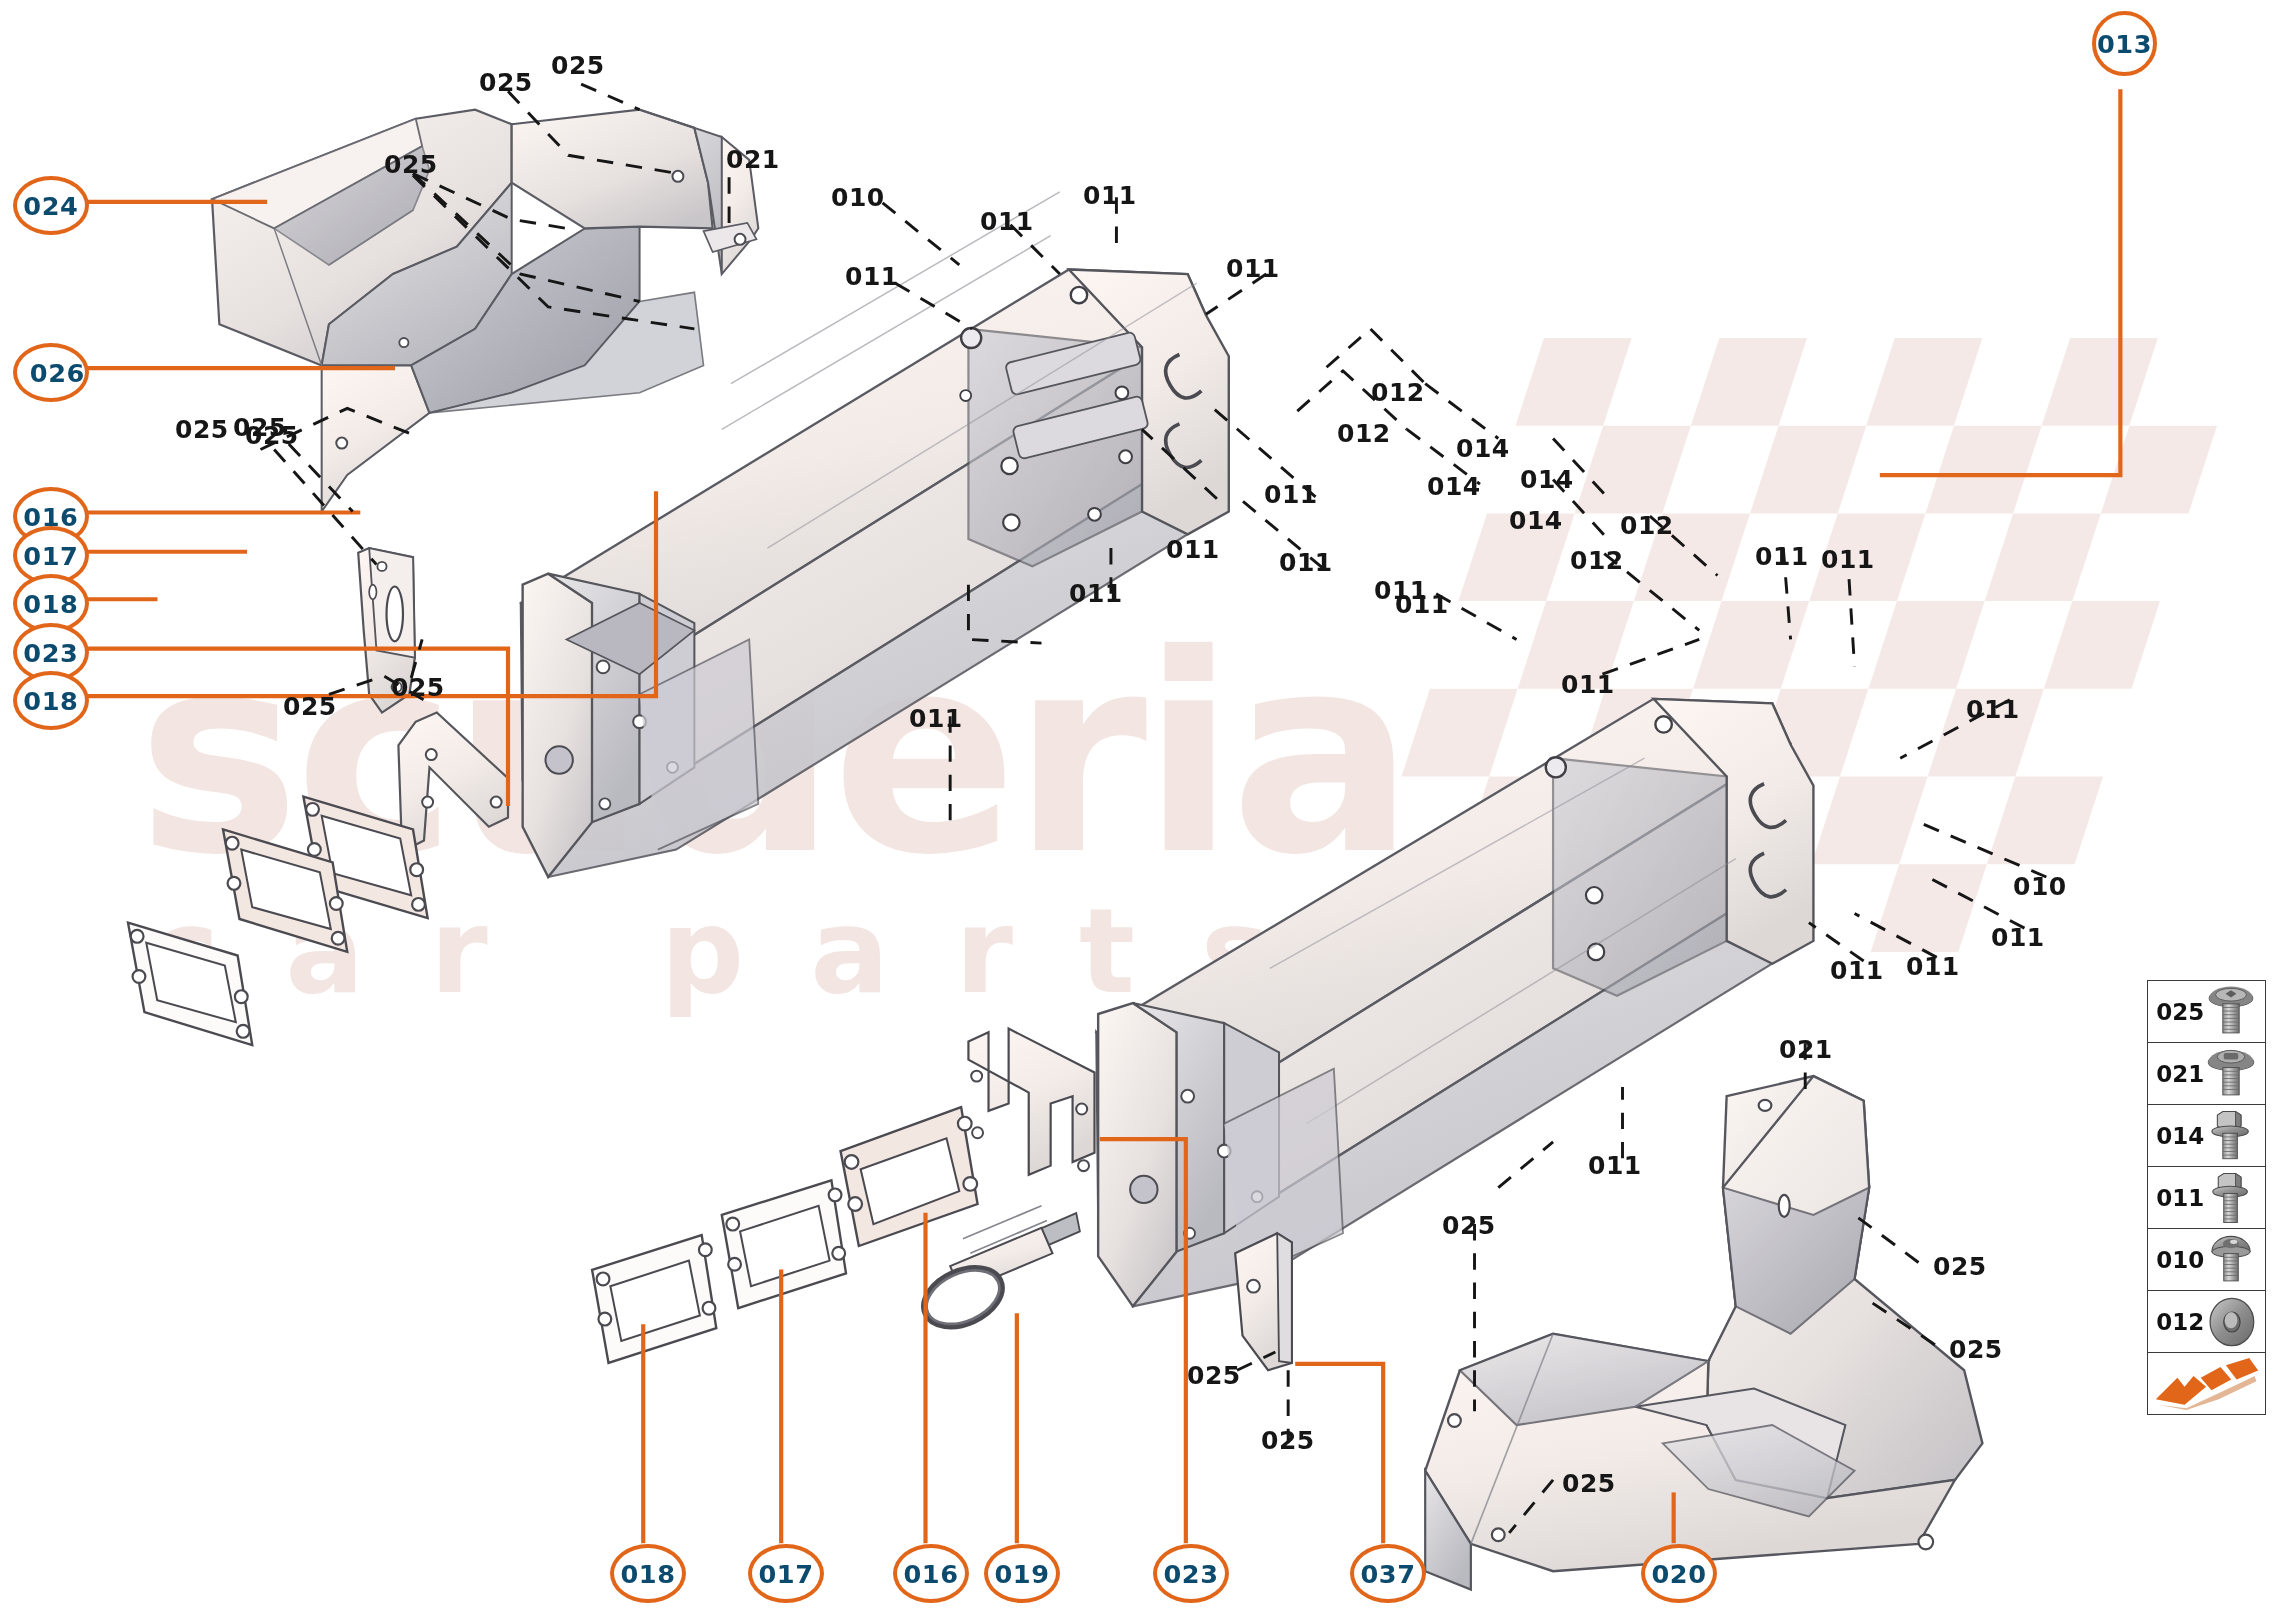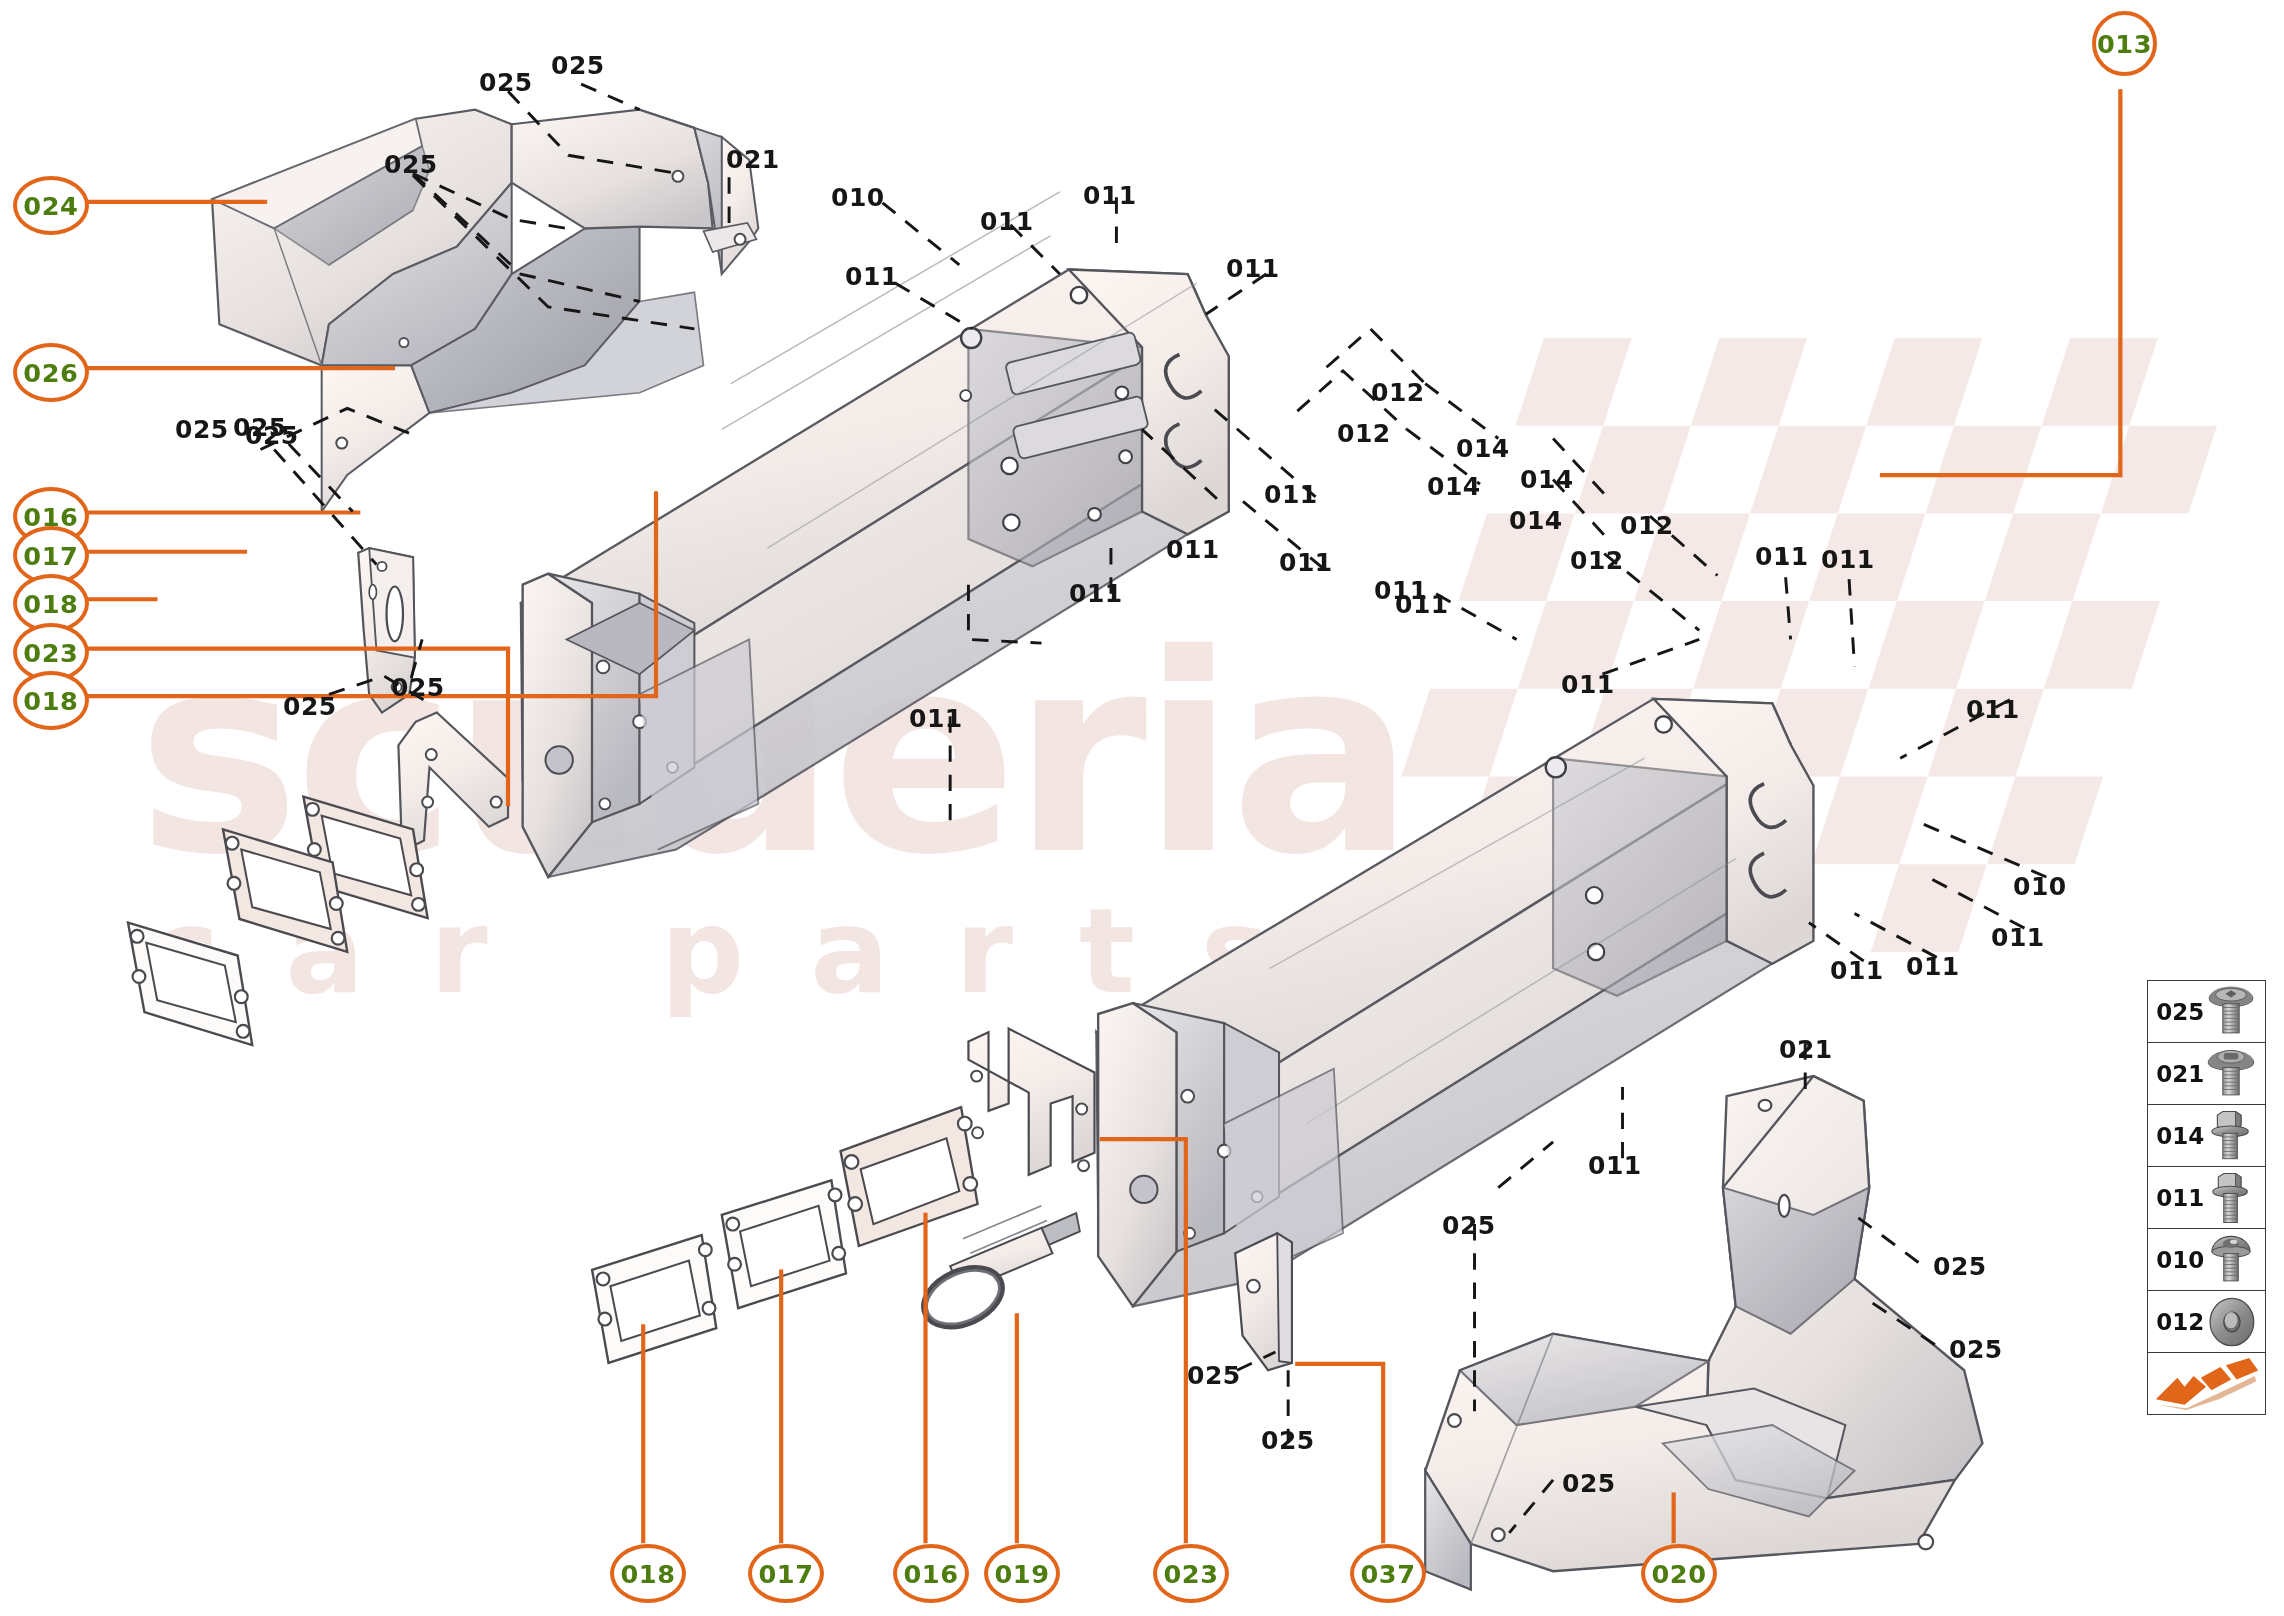--- a/index.html
+++ b/index.html
@@ -12,21 +12,21 @@
   .wm-text{left:137px;top:630px;color:#f3e6e2;font-weight:700;line-height:0.92;}
   .wm-line1{font-size:274px;letter-spacing:-5.5px;}
   .wm-line2{font-size:117px;letter-spacing:66px;margin-top:16.4px;margin-left:12.8px;}
 
   
   #art{position:absolute;left:0;top:0;width:2284px;height:1616px;}
 
   
   .callout{position:absolute;width:68px;height:51px;border:4.6px solid #e2661a;
            border-radius:50%;background:#fff;display:flex;align-items:center;
-           justify-content:center;font-size:25.6px;font-weight:700;color:#4d7c0f;
+           justify-content:center;font-size:25.6px;font-weight:700;color:#0c4a6e;
            letter-spacing:0.5px;z-index:40;}
   .callout.round{width:57px;height:57px;}
 
   
   .ref{position:absolute;font-size:25px;font-weight:700;color:#161616;
        letter-spacing:0.5px;z-index:35;white-space:nowrap;}
 
   
   #legend{position:absolute;left:2147px;top:980px;width:119px;z-index:45;}
   .lg-row{border:1.8px solid #3a3a3a;border-bottom:none;height:61px;position:relative;
@@ -387,21 +387,21 @@
       <path d="M1640 1300 L1700 1250"></path>
     </g>
   </svg>
 
   <div class="callout round" style="left:2092px;top:11px;">
     <span>013</span>
     </div>
   <div class="callout" style="left:12.8px;top:176px;">
     <span>024</span>
     </div>
-  <div class="callout" style="left:12.8px;top:343px;">
+  <div class="callout" style="left:12.8px;top:343px;justify-content:flex-end;">
     <span>026</span>
     </div>
   <div class="callout" style="left:12.8px;top:487px;">
     <span>016</span>
     </div>
   <div class="callout" style="left:12.8px;top:526px;">
     <span>017</span>
     </div>
   <div class="callout" style="left:12.8px;top:574px;">
     <span>018</span>

